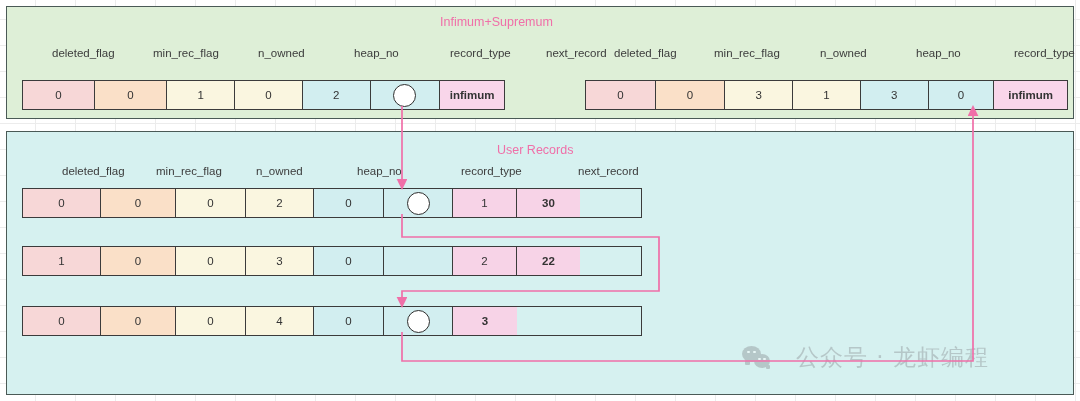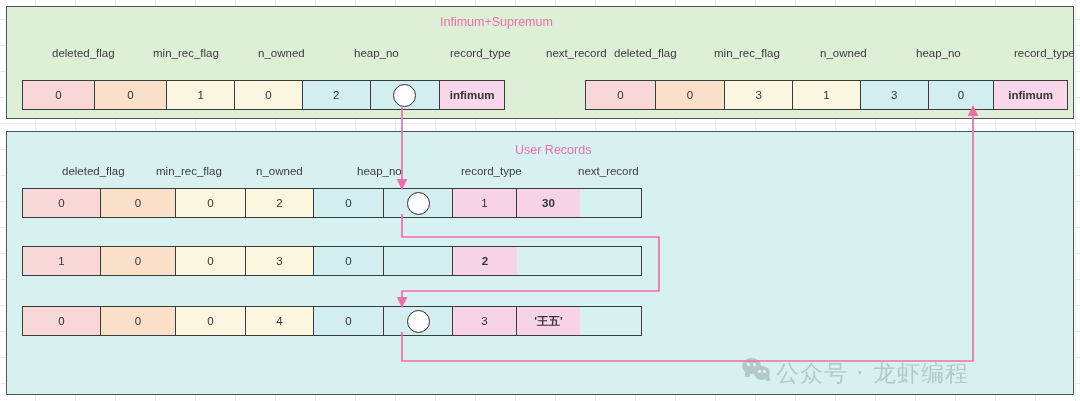--- a/index.html
+++ b/index.html
@@ -33,26 +33,25 @@
     z-index: 3;
     border-radius: 11px;
   }
 
   
   #watermark {
     position: absolute;
     left: 742px;
     top: 342px;
     display: flex;
-    align-items: flex-start;
-    gap: 4px;
+    align-items: center;
+    gap: 24px;
     z-index: 2;
     opacity: 0.42;
     pointer-events: none;
-    margin-top: 16px;
   }
   #watermark .wm-text {
     font-size: 23px;
     color: #8a8f93;
     letter-spacing: 1px;
     white-space: nowrap;
     font-family: "DejaVu Sans", sans-serif;
   }
   .wechat-ico {
     position: relative;
@@ -89,21 +88,21 @@
     left: 6px; top: 131px; width: 1068px; height: 264px;
     background-color: #d6f1f0;
   }
   .panel-title {
     position: absolute;
     font-size: 12.5px;
     color: #f06fa8;
     white-space: nowrap;
   }
   #title-infimum-supremum { left: 440px; top: 15px; }
-  #title-user-records     { left: 515px; top: 143px; text-align: right; }
+  #title-user-records     { left: 497px; top: 143px; text-align: right; }
 
   
   .col-headers {
     position: absolute;
     display: flex;
     font-size: 11.5px;
     color: #3c3c3c;
     white-space: nowrap;
     z-index: 2;
   }
@@ -245,33 +244,33 @@
   </div>
 
   <div class="record-row" id="row-user-2" style="left:22px; top:246px; width:620px;">
     <div class="cell c-deleted" style="width:78px">1</div>
     <div class="cell c-minrec" style="width:75px">0</div>
     <div class="cell c-nowned" style="width:70px">0</div>
     <div class="cell c-heapno" style="width:68px">3</div>
     <div class="cell c-rectype" style="width:70px">0</div>
     <div class="cell c-nextrec" style="width:69px"></div>
     <div class="cell c-data" style="width:64px">2</div>
+    <div class="cell c-data" style="width:63px">22</div>
   </div>
 
   <div class="record-row" id="row-user-3" style="left:22px; top:306px; width:620px;">
     <div class="cell c-deleted" style="width:78px">0</div>
     <div class="cell c-minrec" style="width:75px">0</div>
     <div class="cell c-nowned" style="width:70px">0</div>
     <div class="cell c-heapno" style="width:68px">4</div>
     <div class="cell c-rectype" style="width:70px">0</div>
     <div class="cell c-nextrec" style="width:69px">
       <span class="dot"></span>
     </div>
     <div class="cell c-data" style="width:64px">3</div>
-    <div class="cell c-data" style="width:63px">'王五'</div>
   </div>
 
 </div>
 
 <svg id="arrows" width="1080" height="401" viewBox="0 0 1080 401">
   <defs>
     <marker id="ah" markerWidth="8" markerHeight="8" refX="4.2" refY="3.2" orient="auto" markerUnits="strokeWidth">
       <path d="M0,0 L6.6,3.2 L0,6.4 z" fill="#f06fa8"></path>
     </marker>
   </defs>

